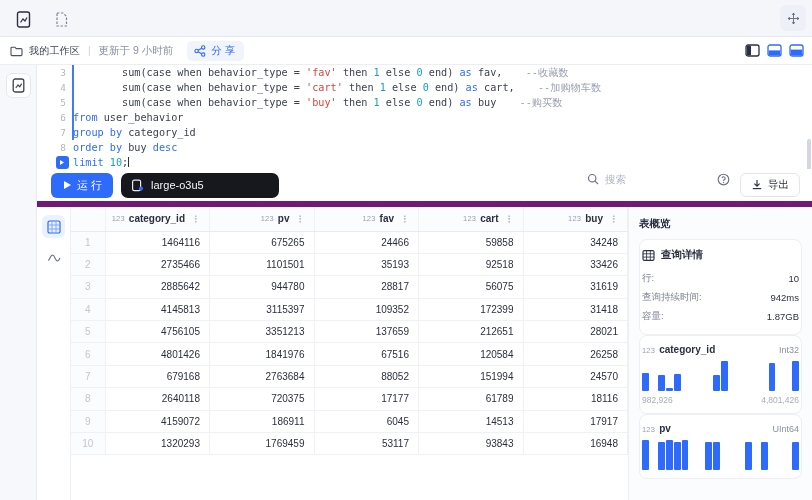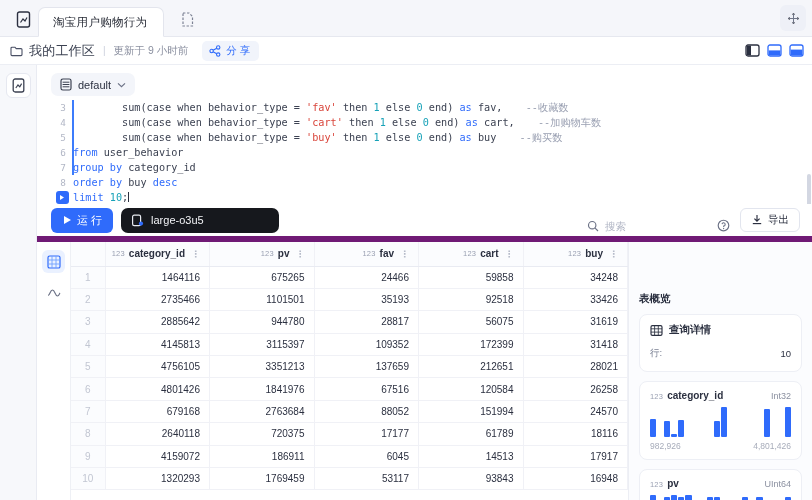--- a/index.html
+++ b/index.html
@@ -41,21 +41,21 @@
     width: 26px; height: 26px; border-radius: 6px; background: #eef0f7;
     display: flex; align-items: center; justify-content: center;
   }
 
   
   .crumbbar {
     height: 28px; display: flex; align-items: center; gap: 6px;
     padding: 0 10px; background: #ffffff;
     border-bottom: 1px solid #eceef4; flex: none; position: relative;
   }
-  .crumb-txt { font-size: 13px; color: #3c4252; letter-spacing: .2px; }
+  .crumb-txt { font-size: 10px; color: #3c4252; letter-spacing: .2px; }
   .crumb-sep { color: #ccd0dc; font-size: 10px; margin: 0 2px; }
   .crumb-muted { font-size: 10.5px; color: #8b90a0; }
   .share-btn {
     display: flex; align-items: center; gap: 5px; margin-left: 8px;
     background: #f1f4fb; border-radius: 5px; padding: 3px 9px 3px 7px;
     font-size: 10.5px; color: #2f6bfb; cursor: pointer;
   }
   .panel-toggles { position: absolute; right: 8px; display: flex; gap: 7px; align-items: center; }
   .pt { width: 15px; height: 15px; border-radius: 3px; display: flex; }
 
@@ -112,21 +112,21 @@
   .btn-run {
     display: flex; align-items: center; gap: 5px;
     background: #2f6bfb; color: #fff; border-radius: 6px;
     padding: 5px 11px; font-size: 11px; cursor: pointer; border: none;
   }
   .chip-model {
     display: flex; align-items: center; gap: 7px;
     background: #16181d; color: #f2f3f6; border-radius: 7px;
     padding: 6px 14px 6px 10px; font-size: 11px; min-width: 158px; cursor: pointer;
   }
-  .rb-right { margin-left: auto; display: flex; align-items: flex-end; gap: 10px; }
+  .rb-right { margin-left: auto; display: flex; align-items: flex-start; gap: 10px; }
   .searchbox { display: flex; align-items: center; gap: 6px; width: 120px; }
   .searchbox input {
     border: none; outline: none; background: transparent;
     font-size: 10.5px; color: #2b3040; width: 92px;
     font-family: "Liberation Sans", sans-serif;
   }
   .searchbox input::placeholder { color: #b0b5c4; }
   .btn-export {
     display: flex; align-items: center; gap: 5px;
     border: 1px solid #e2e5ee; background: #fff; border-radius: 6px;
@@ -160,24 +160,24 @@
     width: 34px; text-align: center; color: #c2c6d2; background: #fbfcfe;
     font-size: 9px; border-right: 1px solid #eef0f5;
   }
   col.c-rn { width: 34px; }
 
   
   .inspector {
     width: 184px; flex: none; background: #fbfcfe; border-left: 1px solid #eceef4;
     padding: 10px 10px 0 10px; overflow: hidden;
   }
-  .insp-title { font-size: 10.5px; font-weight: bold; color: #2b3040; margin-bottom: 8px; margin-top: 40px; }
+  .insp-title { font-size: 10.5px; font-weight: bold; color: #2b3040; margin-bottom: 8px; }
   .card {
     background: #fff; border: 1px solid #edeff5; border-radius: 8px;
-    padding: 8px 10px; margin-bottom: 9px;
+    padding: 8px 2px; margin-bottom: 0;
   }
   .card-hd { display: flex; align-items: center; gap: 6px; margin-bottom: 7px; }
   .card-hd-t { font-size: 10.5px; font-weight: bold; color: #2b3040; }
   .kv { display: flex; justify-content: space-between; align-items: center; font-size: 9.5px; padding: 3px 0; }
   .kv .k2 { color: #7c8294; }
   .kv .v2 { color: #2b3040; }
   .hcard-hd { display: flex; align-items: baseline; justify-content: space-between; margin-bottom: 6px; }
   .hcard-name { font-size: 10px; font-weight: bold; color: #2b3040; display: flex; align-items: baseline; gap: 4px; }
   .hcard-type { font-size: 9px; color: #8b90a0; }
   .hist { height: 30px; display: flex; align-items: flex-end; gap: 1px; }
@@ -193,23 +193,20 @@
 <body>
 
 <div class="app">
 
   <div class="tabbar">
     <div class="tab-fileicon">
       <svg width="15" height="17" viewBox="0 0 15 17">
         <rect x="1.5" y="1" width="12" height="15" rx="2" fill="none" stroke="#2b3040" stroke-width="1.4"></rect>
         <path d="M4.5 11.5 L7 8 L9 10 L11 6.5" fill="none" stroke="#2b3040" stroke-width="1.2"></path>
       </svg>
-    </div>
-    <div class="tab">
-      <span>淘宝用户购物行为</span>
     </div>
     <div class="tab-add">
       <svg width="13" height="15" viewBox="0 0 13 15">
         <path d="M2 1 h6 l3.5 3.5 V14 H2 Z" fill="none" stroke="#7c8294" stroke-width="1.2" stroke-dasharray="2.4 1.6"></path>
       </svg>
     </div>
     <div class="win-move">
       <svg width="13" height="13" viewBox="0 0 13 13">
         <path d="M6.5 1 L8 2.6 H5 Z M6.5 12 L5 10.4 H8 Z M1 6.5 L2.6 5 V8 Z M12 6.5 L10.4 8 V5 Z" fill="#6c7governed"></path>
         <path d="M6.5 1 L8 2.6 H5 Z M6.5 12 L5 10.4 H8 Z M1 6.5 L2.6 5 V8 Z M12 6.5 L10.4 8 V5 Z" fill="#707689"></path>
@@ -268,36 +265,20 @@
       <div class="rail-ico">
         <svg width="13" height="15" viewBox="0 0 13 15">
           <rect x="1.2" y="1" width="10.6" height="13" rx="2" fill="none" stroke="#3c4252" stroke-width="1.3"></rect>
           <path d="M3.8 10 L6 7 L7.8 8.8 L9.6 5.6" fill="none" stroke="#3c4252" stroke-width="1.15"></path>
         </svg>
       </div>
     </div>
 
     <div class="center">
 
-      <div class="ed-top">
-        <div class="dbsel">
-          <span>
-            <svg width="12" height="13" viewBox="0 0 12 13">
-              <rect x="1" y="1" width="10" height="11" rx="1.8" fill="none" stroke="#3c4252" stroke-width="1.2"></rect>
-              <path d="M2.6 4.2 h6.8 M2.6 6.5 h6.8 M2.6 8.8 h6.8" stroke="#3c4252" stroke-width="1"></path>
-            </svg>
-          </span>
-          <span>default</span>
-          <span>
-            <svg width="9" height="6" viewBox="0 0 9 6">
-                <path d="M1 1.4 L4.5 4.6 L8 1.4" fill="none" stroke="#6c7286" stroke-width="1.2"></path>
-              </svg>
-          </span>
-        </div>
-      </div>
 
       <div class="editor">
         <div class="gutter-bar"></div>
         <div class="code" id="code-lines"><div class="ln"><span class="ln-no">3</span><span class="ln-txt"><span class="p">        sum(case when behavior_type = </span><span class="s">'fav'</span><span class="p"> then </span><span class="n">1</span><span class="p"> else </span><span class="n">0</span><span class="p"> end) </span><span class="k">as</span><span class="p"> fav,  </span><span class="c">--收藏数</span></span></div><div class="ln"><span class="ln-no">4</span><span class="ln-txt"><span class="p">        sum(case when behavior_type = </span><span class="s">'cart'</span><span class="p"> then </span><span class="n">1</span><span class="p"> else </span><span class="n">0</span><span class="p"> end) </span><span class="k">as</span><span class="p"> cart,  </span><span class="c">--加购物车数</span></span></div><div class="ln"><span class="ln-no">5</span><span class="ln-txt"><span class="p">        sum(case when behavior_type = </span><span class="s">'buy'</span><span class="p"> then </span><span class="n">1</span><span class="p"> else </span><span class="n">0</span><span class="p"> end) </span><span class="k">as</span><span class="p"> buy  </span><span class="c">--购买数</span></span></div><div class="ln"><span class="ln-no">6</span><span class="ln-txt"><span class="k">from</span><span class="p"> user_behavior</span></span></div><div class="ln"><span class="ln-no">7</span><span class="ln-txt"><span class="k">group by</span><span class="p"> category_id</span></span></div><div class="ln"><span class="ln-no">8</span><span class="ln-txt"><span class="k">order by</span><span class="p"> buy </span><span class="k">desc</span></span></div><div class="ln"><span class="ln-run"><span class="run-chip"><svg width="6" height="7" viewBox="0 0 6 7">
                     <path d="M1 1 L5 3.5 L1 6 Z" fill="#fff"></path>
                   </svg></span></span><span class="ln-txt"><span class="k">limit</span><span class="p"> </span><span class="n">10</span><span class="p">;</span><span class="caret"></span></span></div></div>
         <div class="vscroll"></div>
       </div>
 
       <div class="runbar">
@@ -508,20 +489,28 @@
                   <path d="M1 4.8 h11 M1 8.1 h11 M4.6 1.6 v9.8 M8.3 1.6 v9.8" stroke="#2b3040" stroke-width=".85"></path>
                 </svg>
               </span>
               <span class="card-hd-t">查询详情</span>
             </div>
             <div id="stat-list">
                 <div class="kv">
                   <span class="k2">行:</span>
                   <span class="v2">10</span>
                 </div>
+                <div class="kv">
+                  <span class="k2">查询持续时间:</span>
+                  <span class="v2">942ms</span>
+                </div>
+                <div class="kv">
+                  <span class="k2">容量:</span>
+                  <span class="v2">1.87GB</span>
+                </div>
               </div>
           </div>
 
           <div id="hist-cards">
               <div class="card">
                 <div class="hcard-hd">
                   <span class="hcard-name"><span class="t123">123</span>category_id</span>
                   <span class="hcard-type">Int32</span>
                 </div>
                 <div class="hist">

